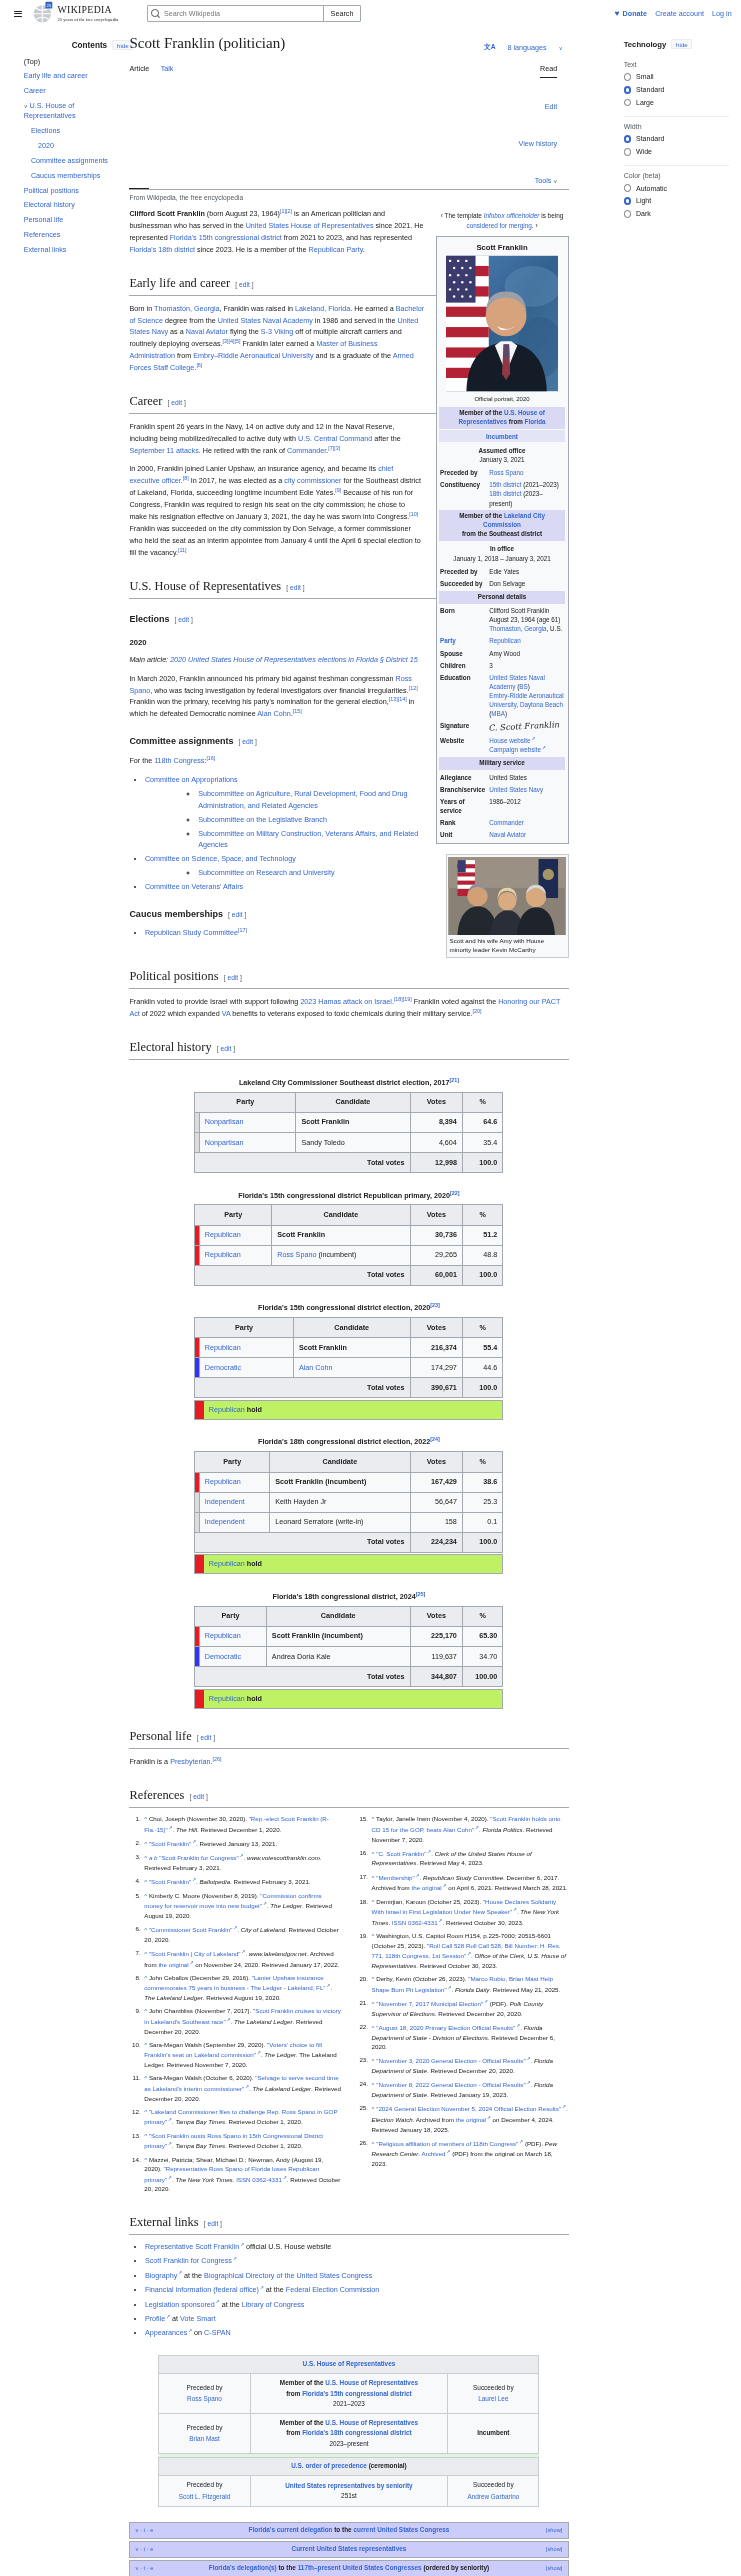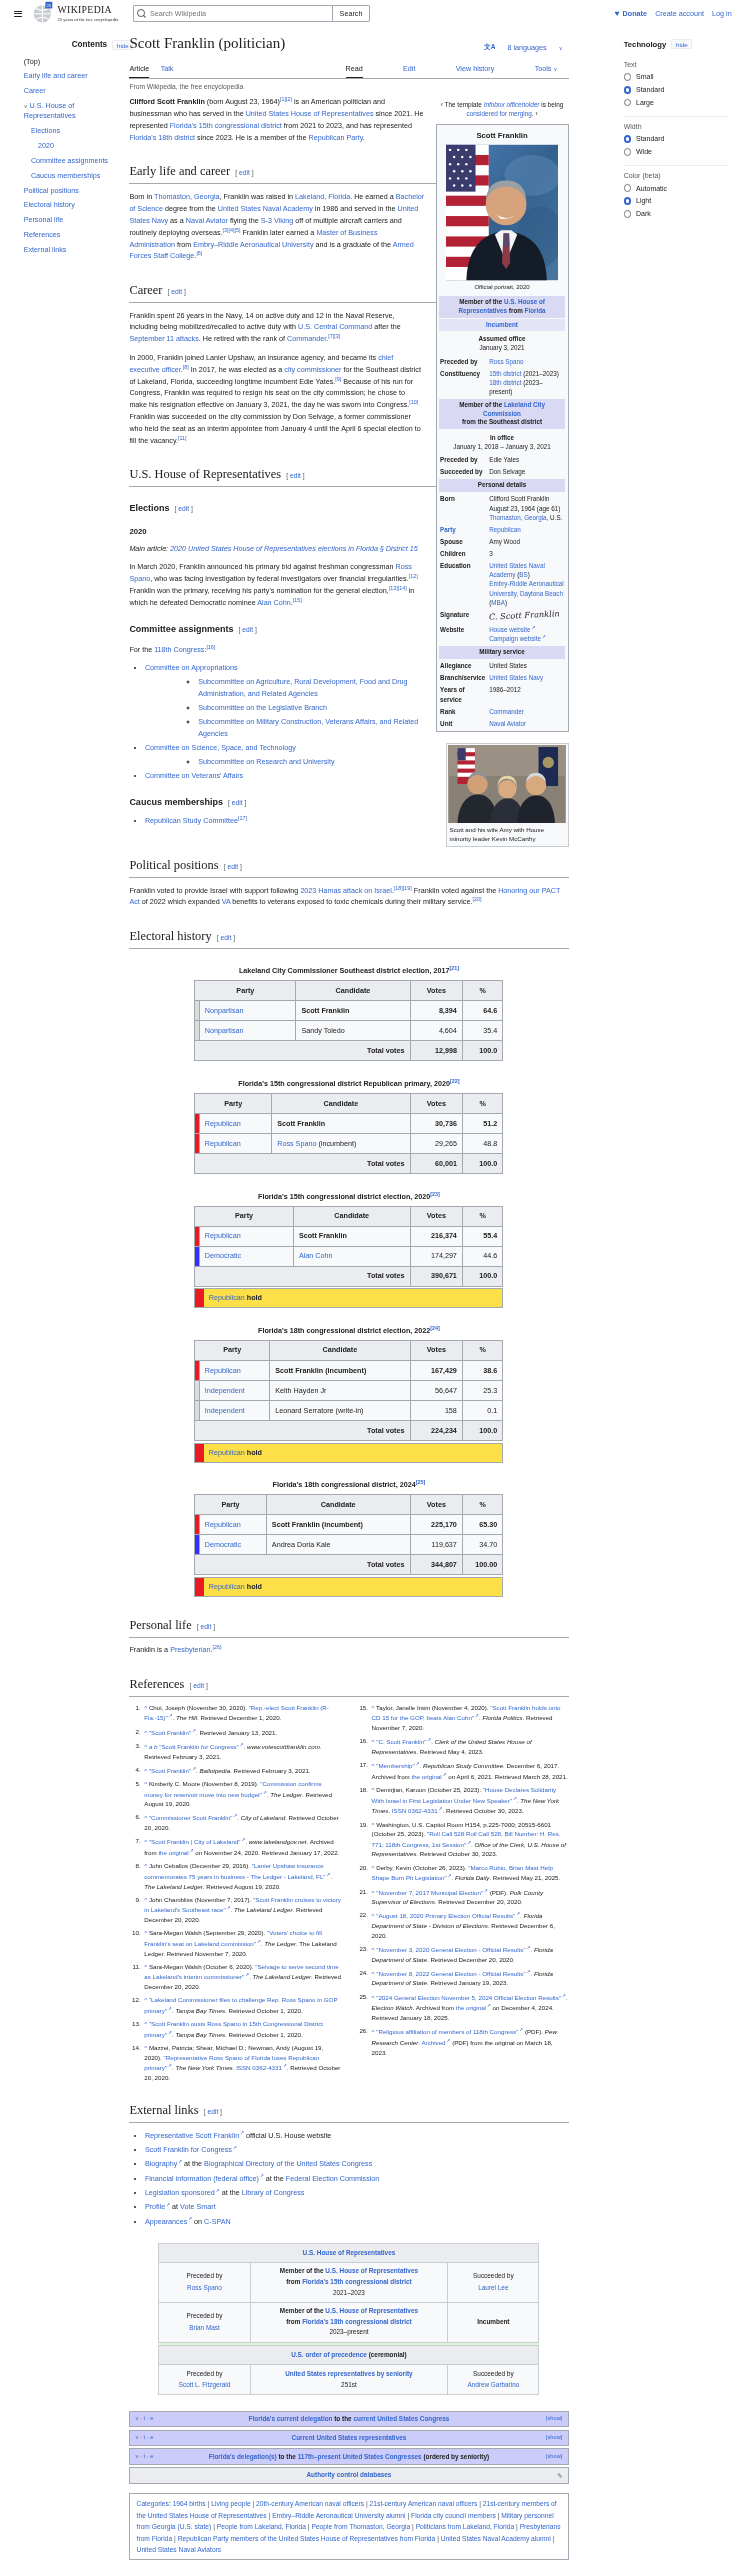--- a/index.html
+++ b/index.html
@@ -10,52 +10,52 @@
   sup.refsup a{color:#3366cc;text-decoration:none;}
   .extico{display:inline-block;margin-left:1px;font-size:4.6px;color:#3366cc;vertical-align:super;}
   .extico::after{content:"↗";}
   
   .site-header{display:flex;align-items:center;height:27px;padding:0 10.3px;gap:6.2px;}
   .iconbtn{background:none;border:none;padding:4.1px;cursor:pointer;}
   .hamb i{display:block;width:7.7px;height:1px;background:#202122;margin:1.5px 0;border-radius:0.5px;}
   .logo{display:flex;gap:3.6px;align-items:center;text-decoration:none;color:#202122;}
   .logoword{font-family:"Liberation Serif",serif;font-size:9.8px;letter-spacing:0.3px;display:block;line-height:1;}
   .logotag{font-family:"Liberation Serif",serif;font-size:4.6px;display:block;margin-top:1.5px;color:#202122;}
-  .searchbox{display:flex;margin-left:8px;width:237px;height:17.5px;position:relative;}
+  .searchbox{display:flex;margin-left:22px;width:214px;height:17.5px;position:relative;}
   .searchbox input{flex:1;border:0.5px solid #a2a9b1;border-radius:1px 0 0 1px;padding:0 4.1px 0 16.5px;font-size:7.2px;font-family:inherit;color:#202122;}
   .mag{position:absolute;left:4.6px;top:4.1px;width:5.7px;height:5.7px;border:1px solid #54595d;border-radius:50%;}
   .mag::after{content:"";position:absolute;left:5.2px;top:5.7px;width:3.1px;height:1px;background:#54595d;transform:rotate(45deg);}
   .searchbtn{border:0.5px solid #a2a9b1;margin-left:-0.5px;background:#fff;padding:0 6.2px;border-radius:0 1px 1px 0;font-size:7.2px;color:#202122;font-family:inherit;cursor:pointer;}
   .hdr-right{margin-left:auto;display:flex;align-items:center;gap:8.2px;font-size:7.2px;}
   .hdr-right a{color:#3366cc;text-decoration:none;}
   .heart{color:#3366c9;font-size:8.2px;margin-right:-5.2px;}
   
   .layout{display:grid;grid-template-columns:113px minmax(0,1fr) 108px;column-gap:8.2px;padding:2.1px 10.3px 0 8.2px;}
   
   .toc{padding-left:15.5px;font-size:7.2px;}
-  .toc-head{font-weight:bold;font-size:8.2px;margin:11.3px 0 6.2px;display:flex;gap:5.2px;padding-left:48px;}
+  .toc-head{font-weight:bold;font-size:8.2px;margin:11.3px 0 6.2px;display:flex;gap:5.2px;align-items:center;padding-left:48px;}
   .hidebtn{font-size:6.2px;color:#3366cc;font-weight:normal;background:#f8f9fa;border:0.5px solid #eaecf0;padding:0.5px 3.6px;border-radius:1px;text-decoration:none;}
   .toc ul{list-style:none;margin:0;padding:0;}
   .toc li{margin:5.2px 0;line-height:1.35;}
   .toc li[data-depth="1"]{padding-left:7.2px;}
   .toc li[data-depth="2"]{padding-left:14.4px;}
   .toc a.tl{color:#3366cc;text-decoration:none;}
   .toc li[data-plain="true"] a.tl{color:#202122;}
   .chev{color:#54595d;font-size:5.2px;margin-right:2.1px;display:inline-block;}
   
   .content{min-width:0;}
   .title-row{display:flex;align-items:flex-end;justify-content:space-between;padding-right:47px;}
   h1{font-family:"Liberation Serif",serif;font-weight:normal;font-size:15px;margin:6.2px 0 1px;}
   .langbtn{color:#3366cc;background:none;border:none;font-size:7.2px;display:flex;gap:12px;align-items:center;cursor:pointer;font-family:inherit;}
   .langico{font-weight:bold;font-size:6.7px;}
   .caret{font-size:5.2px;color:#3366cc;}
   .tabs{display:flex;border-bottom:0.5px solid #a2a9b1;margin-top:6.2px;font-size:7.2px;margin-right:47px;}
   .tab{padding:4.1px 0;margin-right:11.3px;color:#3366cc;text-decoration:none;}
   .tab.active{color:#202122;border-bottom:1px solid #202122;}
-  .tabs-right{margin-left:auto;display:flex;gap:29px;align-items:center;}
+  .tabs-right{margin-left:auto;display:flex;gap:20px;align-items:flex-end;flex-direction:column;}
   .site-sub{font-size:6.7px;color:#54595d;margin:4.1px 0 1px;}
   .article{position:relative;font-size:7.2px;line-height:1.65;padding-right:47px;}
   .para{margin:6.7px 0;}
   
   .floatcol{float:right;width:133px;margin:1px 0 7.2px 11.3px;}
   .hatnote{font-size:6.4px;text-align:center;margin:2.1px 3.1px 5.2px;color:#202122;line-height:1.5;}
   .infobox{border:0.5px solid #a2a9b1;background:#f8f9fa;font-size:6.3px;line-height:1.45;padding:2.1px;box-sizing:border-box;}
   .ib-title{font-weight:bold;font-size:7.7px;text-align:center;padding:3.1px 0 2.6px;}
   .ib-image svg{display:block;margin:0 auto;width:112px;height:137px;}
   .ib-caption{text-align:center;font-size:6px;padding:2.1px 0 3.1px;}
@@ -86,21 +86,21 @@
   .etwrap{margin:13.4px 0;}
   table.etable{border-collapse:collapse;margin:0 auto;width:309px;background:#f8f9fa;font-size:7.2px;}
   .etable caption{font-weight:bold;font-size:7.2px;padding:3.1px;caption-side:top;}
   .etable th,.etable td{border:0.5px solid #a2a9b1;padding:3.6px 5.2px;}
   .etable thead th{background:#eaecf0;text-align:center;}
   .etable td.stripe{width:3.1px;padding:0;}
   .etable td.votes,.etable td.pct{text-align:right;width:41px;}
   .etable td.pct{width:29px;}
   .etable tfoot td{background:#eaecf0;}
   .etable td.tlabel{text-align:right;}
-  .holdbar{width:309px;margin:1.5px auto 0;display:flex;border:0.5px solid #a2a9b1;background:#fde047;font-size:7.2px;box-sizing:border-box;align-items:stretch;}
+  .holdbar{width:309px;margin:1.5px auto 0;display:flex;border:0.5px solid #a2a9b1;background:#bef264;font-size:7.2px;box-sizing:border-box;align-items:stretch;}
   .stripe2{width:8.2px;flex:none;}
   .holdtext{padding:3.1px 5.2px;}
   
   .reflist{font-size:6.2px;column-count:2;column-gap:15.5px;line-height:1.55;margin-top:6.2px;}
   .refitem{display:flex;margin:0 0 3.6px;break-inside:avoid;}
   .refnum{flex:none;width:11.3px;text-align:right;margin-right:3.6px;}
   .reftext{flex:1;}
   
   table.succession{border-collapse:collapse;margin:15.5px auto 0;width:381px;font-size:6.4px;background:#f8f9fa;}
   .succession th,.succession td{border:0.5px solid #c9ced2;padding:3.6px 4.1px;text-align:center;}

